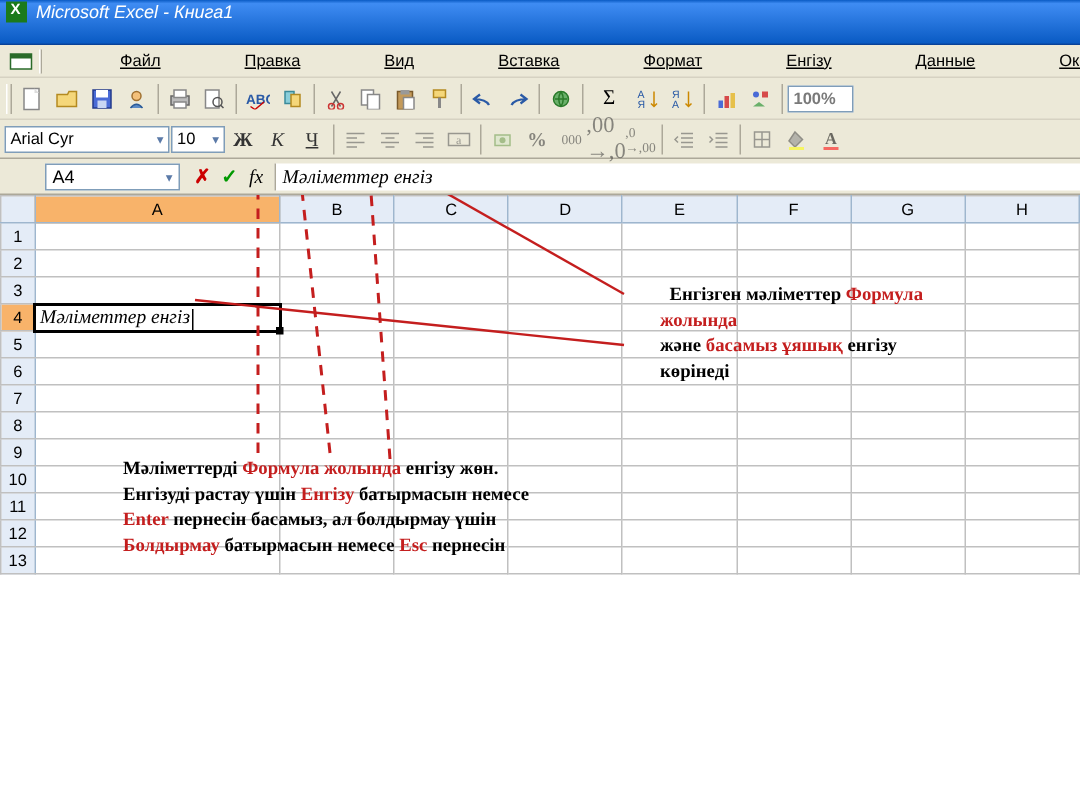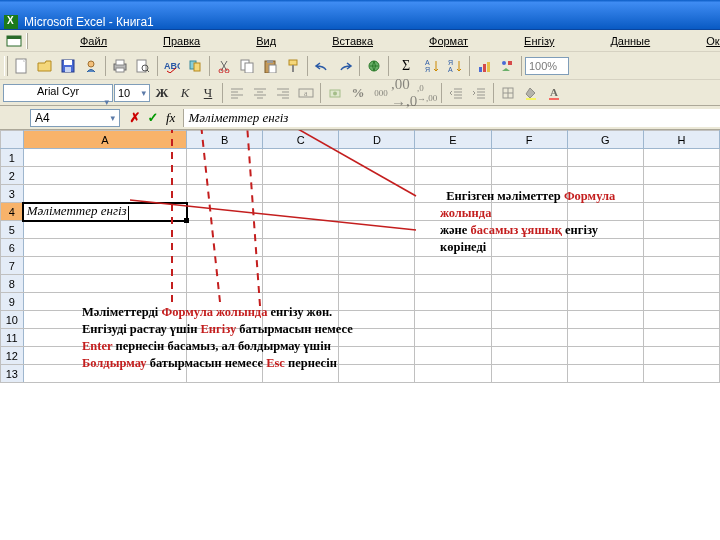--- a/index.html
+++ b/index.html
@@ -1,33 +1,33 @@
 <!DOCTYPE html>
 <html><head>
 <meta charset="utf-8">
 <style>
   * { margin: 0; padding: 0; box-sizing: border-box; }
   body { font-family: Tahoma, Arial, sans-serif; font-size: 11px; background: #ece9d8; width: 720px; height: 540px; overflow: hidden; position: relative; }
-  .titlebar { background: linear-gradient(to bottom, #0a5bc4, #3f8cf3 8%, #0a5bc4 95%, #083a8c); color: #fff; height: 24px; display: flex; align-items: flex-start; padding: 15px 4px; font-size: 12px; font-family: 'Trebuchet MS', sans-serif; }
+  .titlebar { background: linear-gradient(to bottom, #0a5bc4, #3f8cf3 8%, #0a5bc4 95%, #083a8c); color: #fff; height: 24px; display: flex; align-items: flex-end; padding: 15px 4px; font-size: 12px; font-style: italic; font-family: 'Trebuchet MS', sans-serif; }
   .titlebar .icon-x { width: 14px; height: 14px; background: #1b7a1b; display: inline-block; margin-right: 6px; position: relative; }
   .titlebar .icon-x::after { content: "X"; color: #fff; font-weight: bold; font-style: normal; font-size: 10px; position: absolute; left: 3px; top: 0; }
   .menubar { background: #ece9d8; display: flex; align-items: center; height: 22px; padding-left: 2px; border-bottom: 1px solid #d6d2c2; }
   .menubar .menu-grip { width: 4px; height: 16px; border-left: 1px solid #fff; border-right: 1px solid #aca899; margin: 0 4px; }
   .menubar .mi { padding: 2px 8px; cursor: default; }
   .menubar .mi u { text-decoration: underline; margin-left: 40px; }
   .xl-ctrl { width: 18px; height: 14px; margin-left: 4px; display: inline-flex; align-items: center; justify-content: center; }
   .xl-ctrl svg { display: block; }
   .toolbar { background: #ece9d8; display: flex; align-items: center; height: 28px; padding: 0 2px; border-bottom: 1px solid #d6d2c2; gap: 1px; }
   .toolbar .grip { width: 4px; height: 20px; border-left: 1px solid #fff; border-right: 1px solid #aca899; margin: 0 2px; }
   .tbtn { width: 22px; height: 22px; display: inline-flex; align-items: center; justify-content: center; border: 1px solid transparent; }
   .sep { width: 1px; height: 20px; background: #aca899; margin: 0 2px; }
-  .zoom-box { border: 1px solid #7f9db9; background: #fff; height: 18px; width: 44px; padding: 0 3px; font-size: 11px; display: inline-flex; align-items: center; color: #7a7a7a; }
+  .zoom-box { border: 1px solid #7f9db9; background: #fff; height: 18px; width: 44px; padding: 0 3px; font-size: 11px; display: inline-flex; align-items: center; color: #7a7a7a; font-weight: bold; }
   .fmtbar { background: #ece9d8; display: flex; align-items: center; height: 26px; padding: 0 2px; border-bottom: 1px solid #aca899; gap: 1px; }
   .combo { border: 1px solid #7f9db9; background: #fff; height: 18px; display: inline-flex; align-items: center; padding: 0 3px; font-size: 11px; }
-  .combo.font { width: 110px; flex-direction: column; }
+  .combo.font { width: 110px; }
   .combo.size { width: 36px; }
   .combo .dd { margin-left: auto; color: #5b7aa8; font-size: 9px; }
   .fmtbtn { width: 22px; height: 22px; display: inline-flex; align-items: center; justify-content: center; font-family: 'Times New Roman', serif; font-size: 13px; color: #333; }
   .fmtbtn.bold { font-weight: bold; }
   .fmtbtn.ital { font-style: italic; }
   .fmtbtn.u { text-decoration: underline; }
   .fmtbar .dimmed { opacity: 0.55; }
   .namebox-row { background: #ece9d8; display: flex; align-items: center; height: 24px; border-bottom: 1px solid #aca899; }
   .namebox { border: 1px solid #7f9db9; background: #fff; height: 18px; width: 90px; margin: 0 6px 0 30px; padding: 0 4px; display: inline-flex; align-items: center; font-size: 12px; }
   .namebox .dd { margin-left: auto; color: #5b7aa8; font-size: 9px; }

